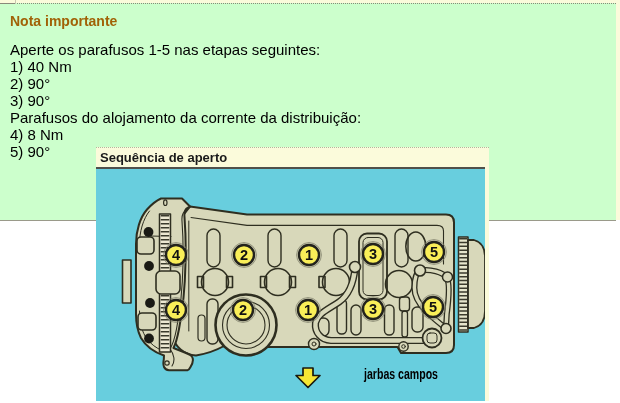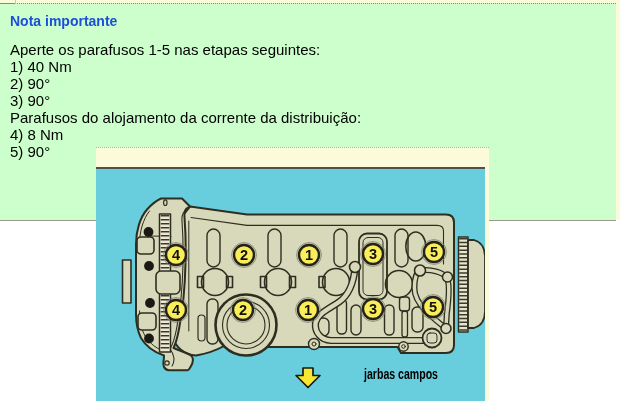--- a/index.html
+++ b/index.html
@@ -10,26 +10,27 @@
 </head>
 <body>
 
 <div class="abs" style="left:0;top:0;width:620px;height:220px;background:#fbfbdb;"></div>
 
 <div class="abs" style="left:0;top:3px;width:616px;height:216px;background:#ccffcc;border-top:1px dotted #8a8a7a;border-bottom:1px solid #9a9a8a;"></div>
 
 <div class="abs" style="left:0;top:3px;width:15px;height:1px;background:#8a8a7a;"></div>
 <div class="abs" style="left:15px;top:0;width:1px;height:4px;background:#c8c8b0;"></div>
 
-<div class="abs" style="left:10px;top:13px;font-size:14px;font-weight:bold;color:#1d4ed8;">Nota importante</div>
+<div class="abs" style="left:10px;top:13px;font-size:14px;font-weight:bold;color:#a16207;">Nota importante</div>
 
 <div class="abs" style="left:10px;top:41px;font-size:15px;color:#000;line-height:17px;">Aperte os parafusos 1-5 nas etapas seguintes:<br>1) 40 Nm<br>2) 90°<br>3) 90°<br>Parafusos do alojamento da corrente da distribuição:<br>4) 8 Nm<br>5) 90°</div>
 
 <div class="abs" style="left:96px;top:147px;width:393px;height:253px;background:#fbfbdb;border-top:1px dotted #b2b89e;">
 
+  <div class="abs" style="left:4px;top:2px;font-size:13px;font-weight:bold;color:#1a1a1a;">Sequência de aperto</div>
 
   <div class="abs" style="left:0;top:19.4px;width:389px;height:1.7px;background:#50504a;"></div>
   <svg class="abs" style="left:0;top:21px;" width="389" height="232" viewBox="96 168 389 232">
 
     <rect x="96" y="168" width="389" height="232" fill="#68cede"></rect>
 
     <g stroke-linejoin="round" stroke-linecap="round">
 
     <rect x="122.5" y="259" width="8.5" height="43" fill="#d8d8ba" stroke="#2e2e20" stroke-width="1.6"></rect>
 

